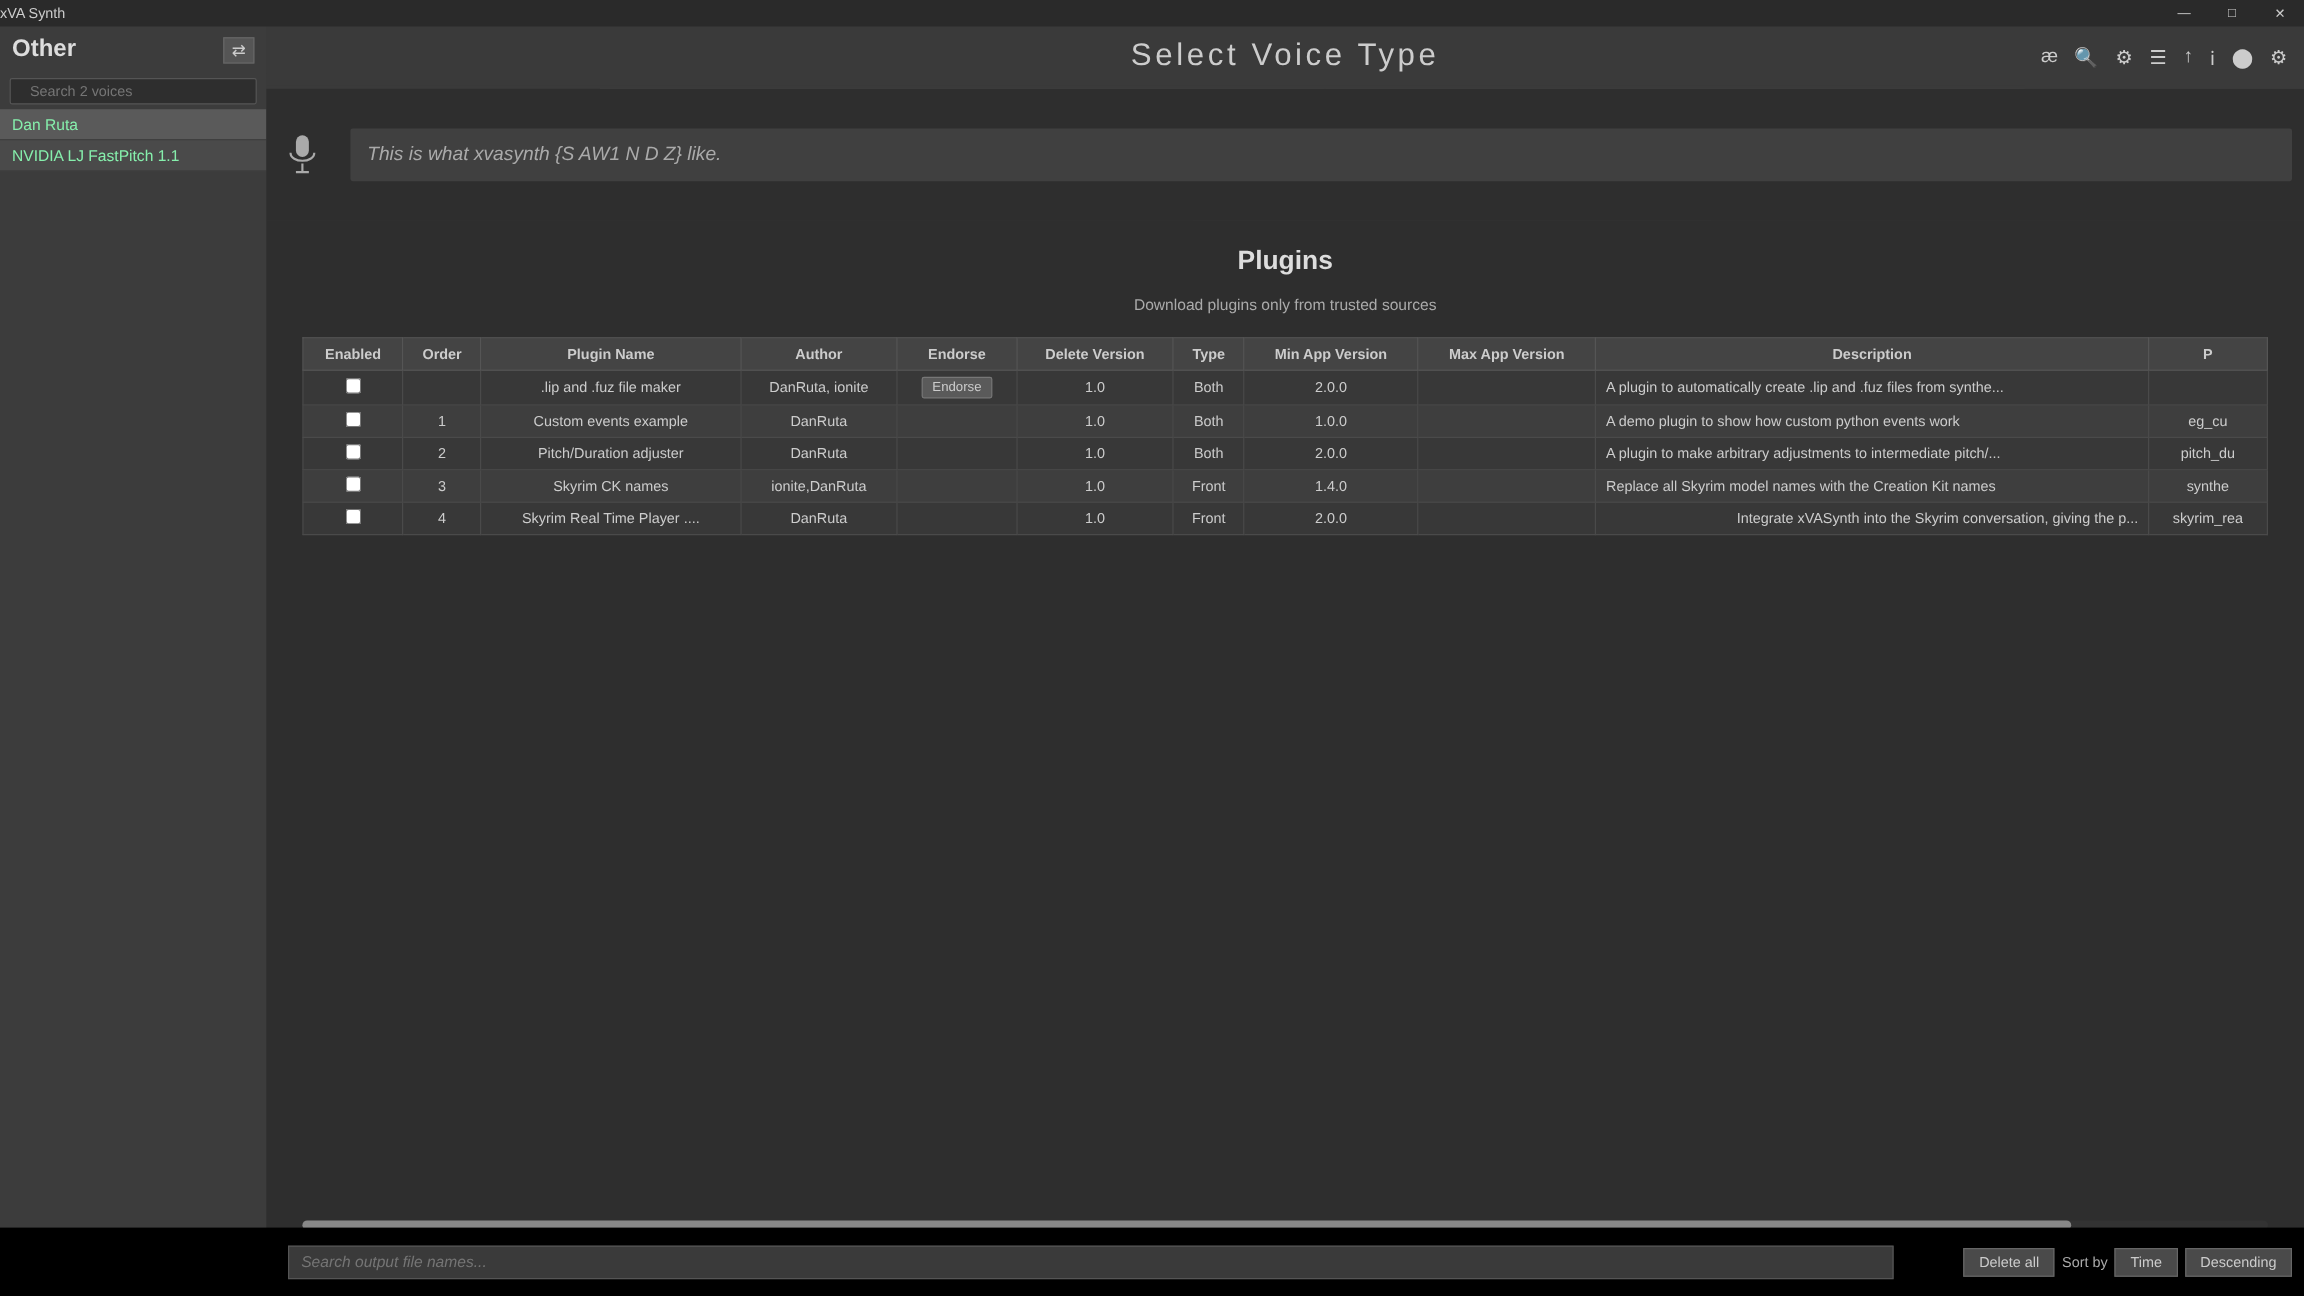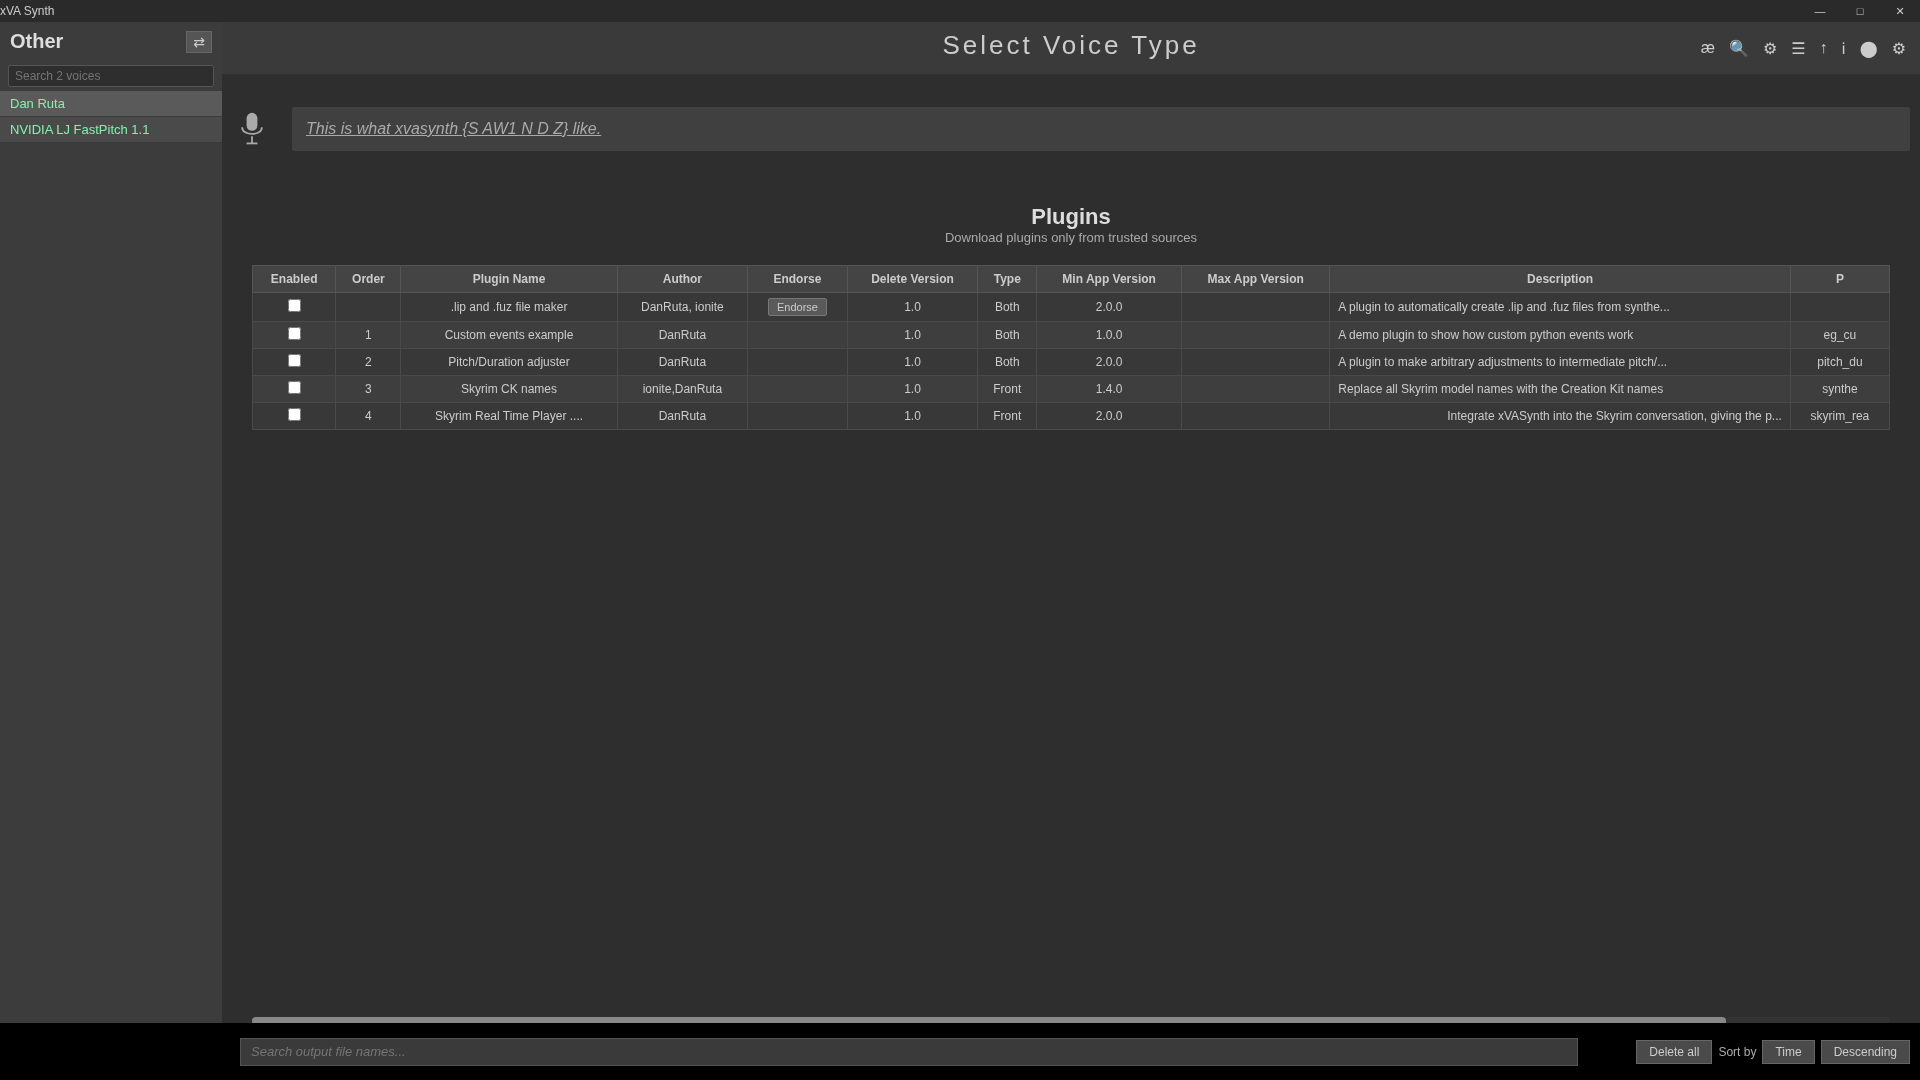--- a/index.html
+++ b/index.html
@@ -80,21 +80,21 @@
       align-items: center;
       justify-content: center;
       cursor: pointer;
       color: #ccc;
       font-size: 14px;
     }
     #search-bar {
       margin: 4px 8px;
       background: #2e2e2e;
       border: 1px solid #555;
-      padding: 3px 6px;
+      padding: 3px 16px;
       color: #d946ef;
       font-size: 12px;
       border-radius: 2px;
       width: calc(100% - 16px);
       outline: none;
     }
     .voice-item {
       padding: 5px 10px;
       cursor: pointer;
       font-size: 13px;
@@ -180,21 +180,20 @@
       background: #404040;
       padding: 10px 14px;
       margin: 10px;
       font-size: 16px;
       color: #aaa;
       font-style: italic;
       border-radius: 2px;
       height: 44px;
       display: flex;
       align-items: center;
-      text-decoration: underline;
     }
     #avatar-area {
       position: absolute;
       top: 74px;
       left: 500px;
       right: 0;
       height: 110px;
       background: linear-gradient(to bottom, #555, #3a3a3a);
       z-index: -1;
       overflow: hidden;
@@ -213,21 +212,21 @@
 
     #plugins-container {
       padding: 20px 30px;
     }
 
     #plugins-title {
       text-align: center;
       font-size: 22px;
       font-weight: bold;
       color: #ddd;
-      margin-bottom: 0;
+      margin-bottom: 16px;
     }
     #plugins-subtitle {
       text-align: center;
       font-size: 13px;
       color: #aaa;
       margin-bottom: 20px;
     }
 
     
     #plugins-table {

